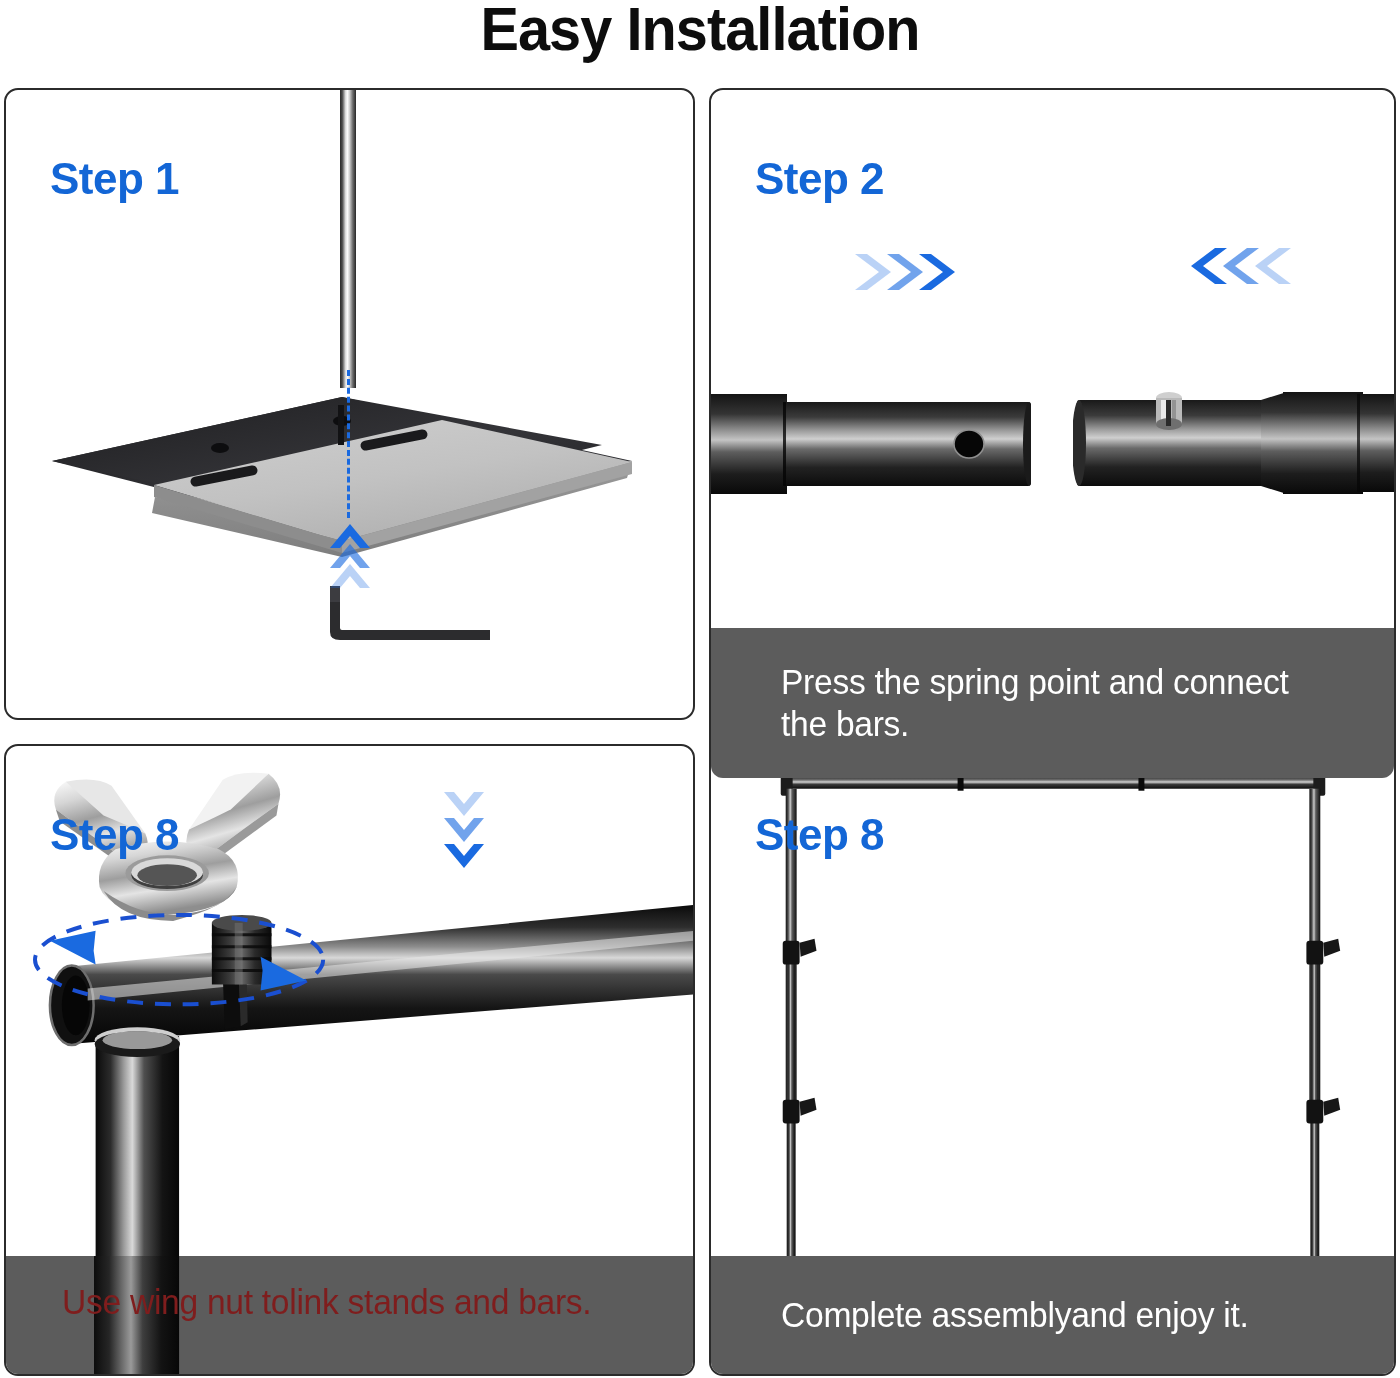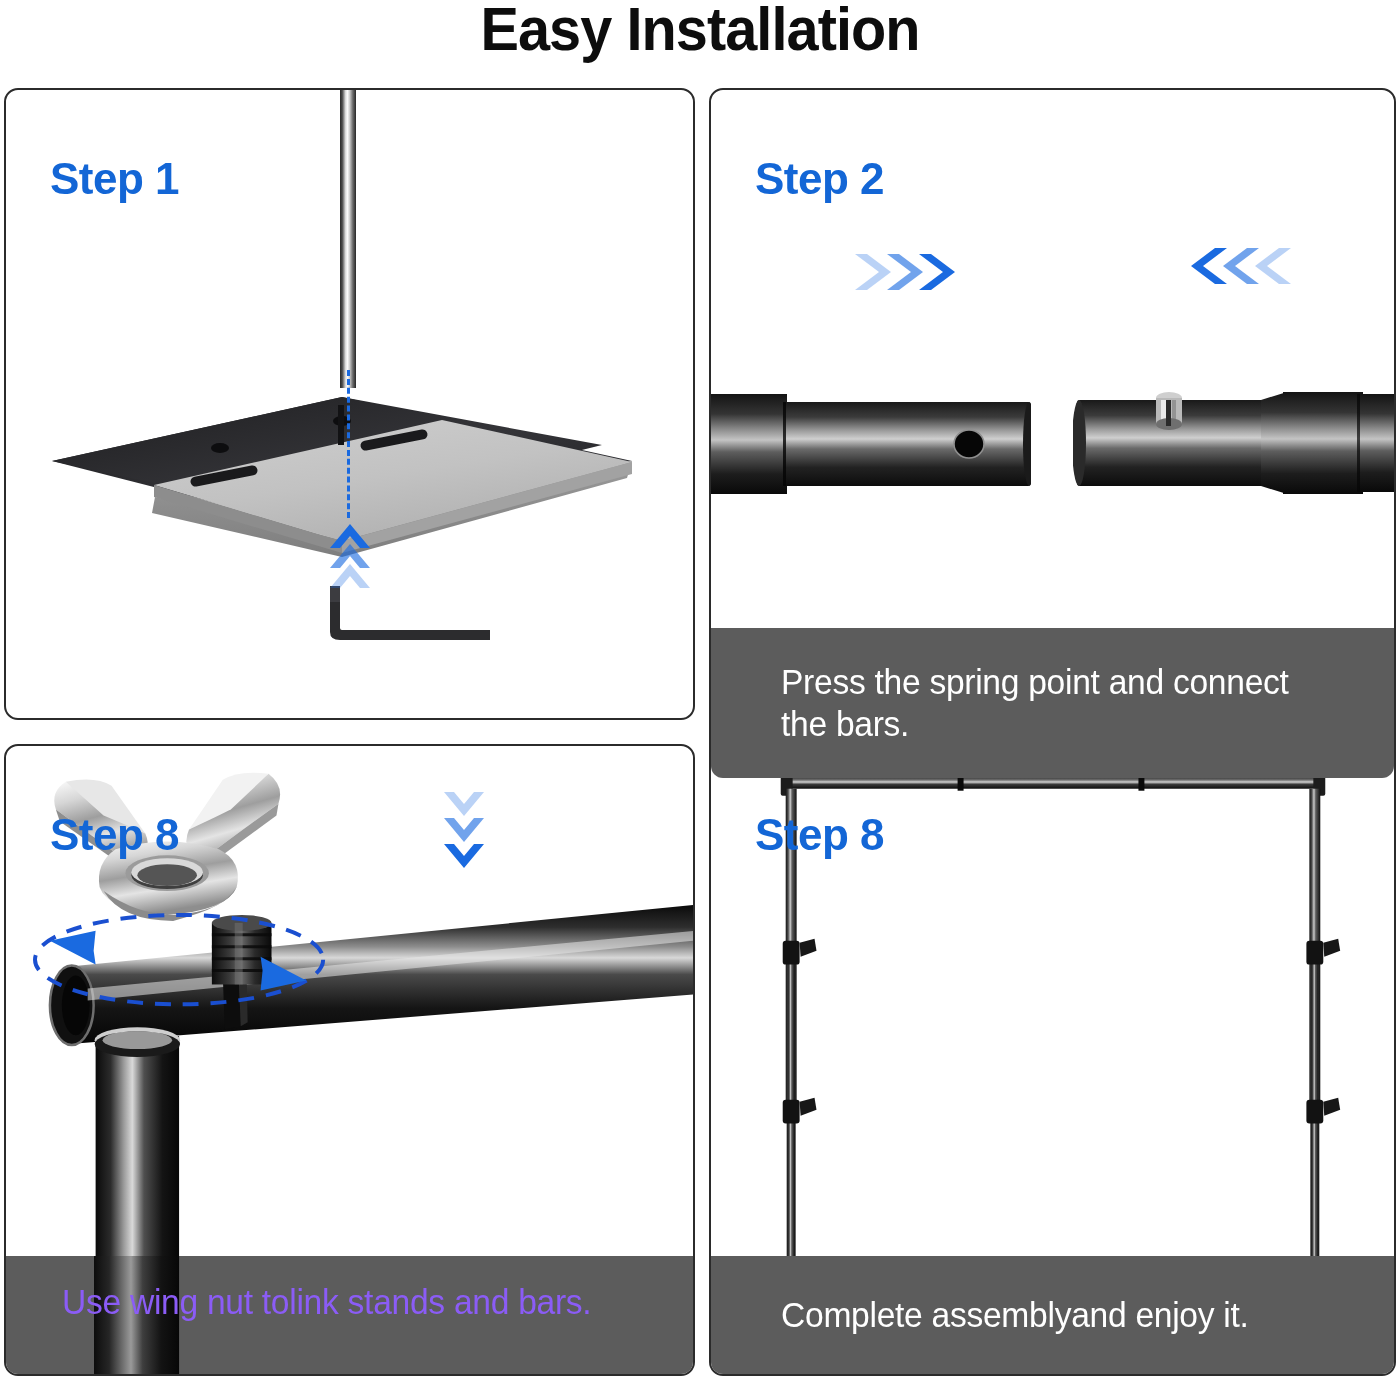--- a/index.html
+++ b/index.html
@@ -111,21 +111,21 @@
   .caption3-text-layer {
     position: absolute;
     left: 0; bottom: 0;
     width: 100%;
     height: 152px;
     z-index: 32;
     display: flex;
     align-items: center;
     padding: 8px 36px 0 56px;
     box-sizing: border-box;
-    color: #8b5cf6;
+    color: #7f1d1d;
     pointer-events: none;
   }
 
   
   .s1-rod {
     position: absolute;
     left: 334px;
     top: -2px;
     width: 16px;
     height: 300px;

